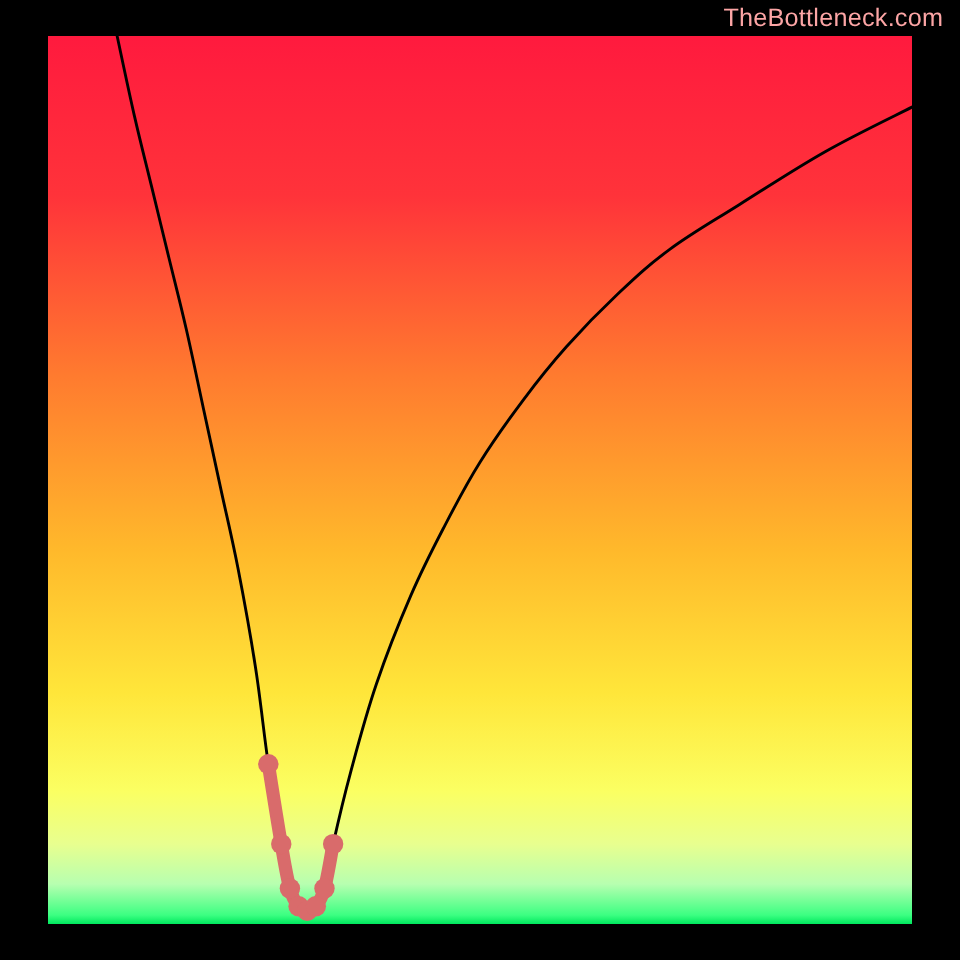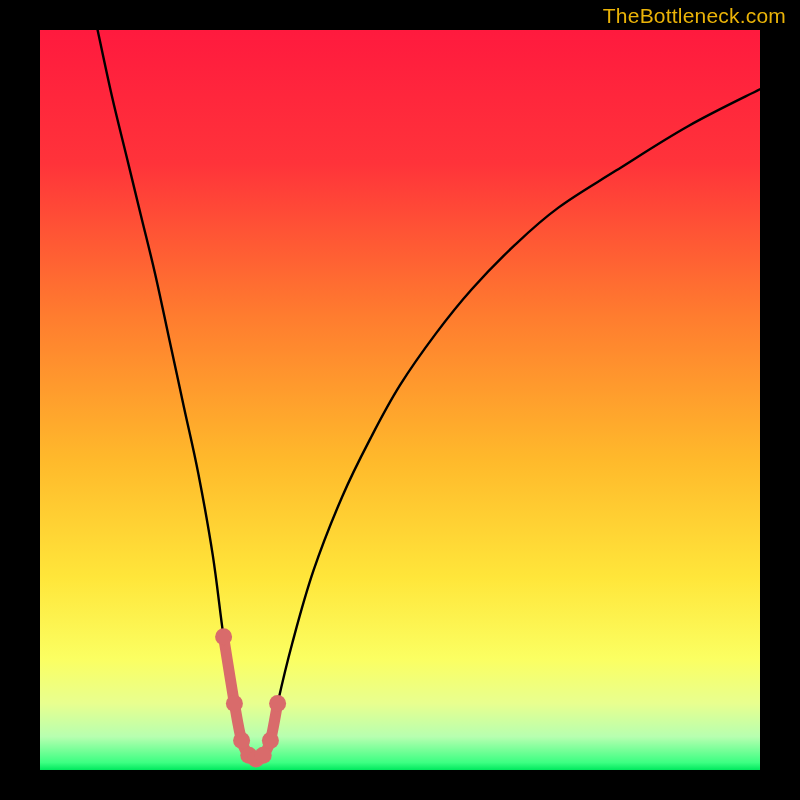--- a/index.html
+++ b/index.html
@@ -23,21 +23,21 @@
     top: 30px;
     width: 720px;
     height: 740px;
     overflow: hidden;
   }
   .watermark {
     position: absolute;
     top: 4px;
     right: 14px;
     font-size: 21px;
-    color: #eab308;
+    color: #fca5a5;
     letter-spacing: 0.2px;
     font-weight: 500;
   }
 </style>
 </head>
 <body>
 
 <div class="frame">
 
   <div class="watermark">TheBottleneck.com</div>

